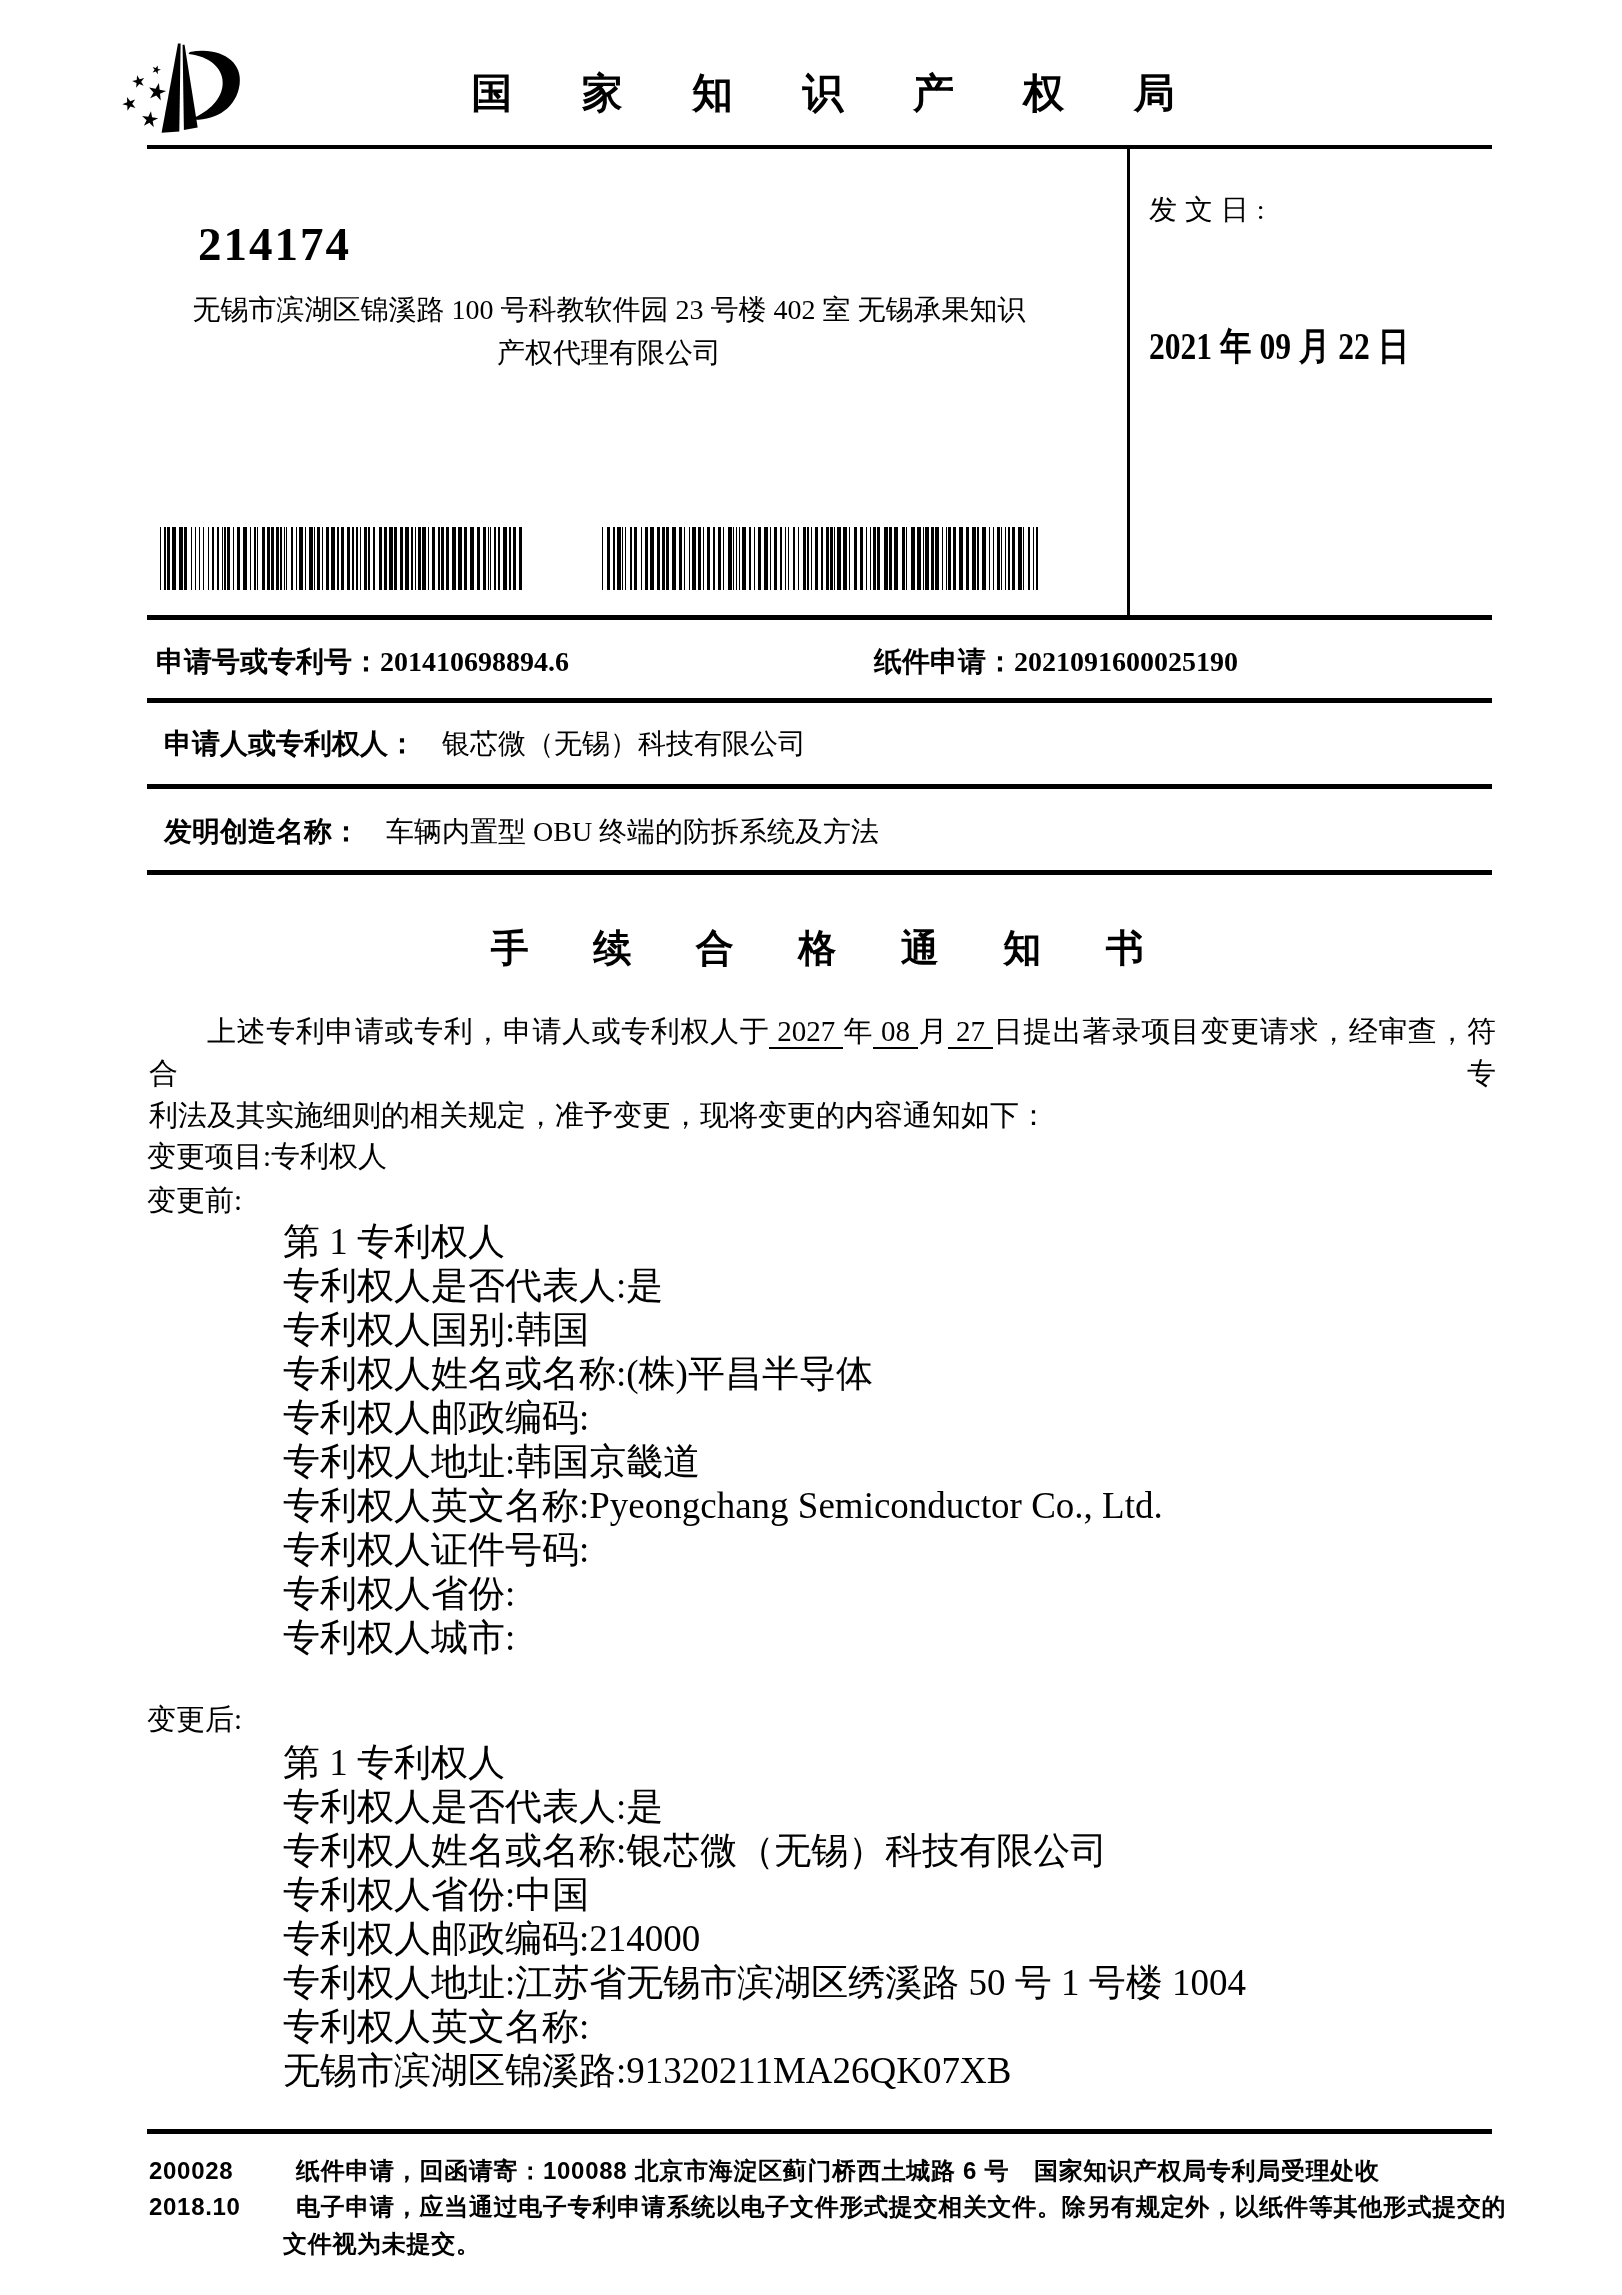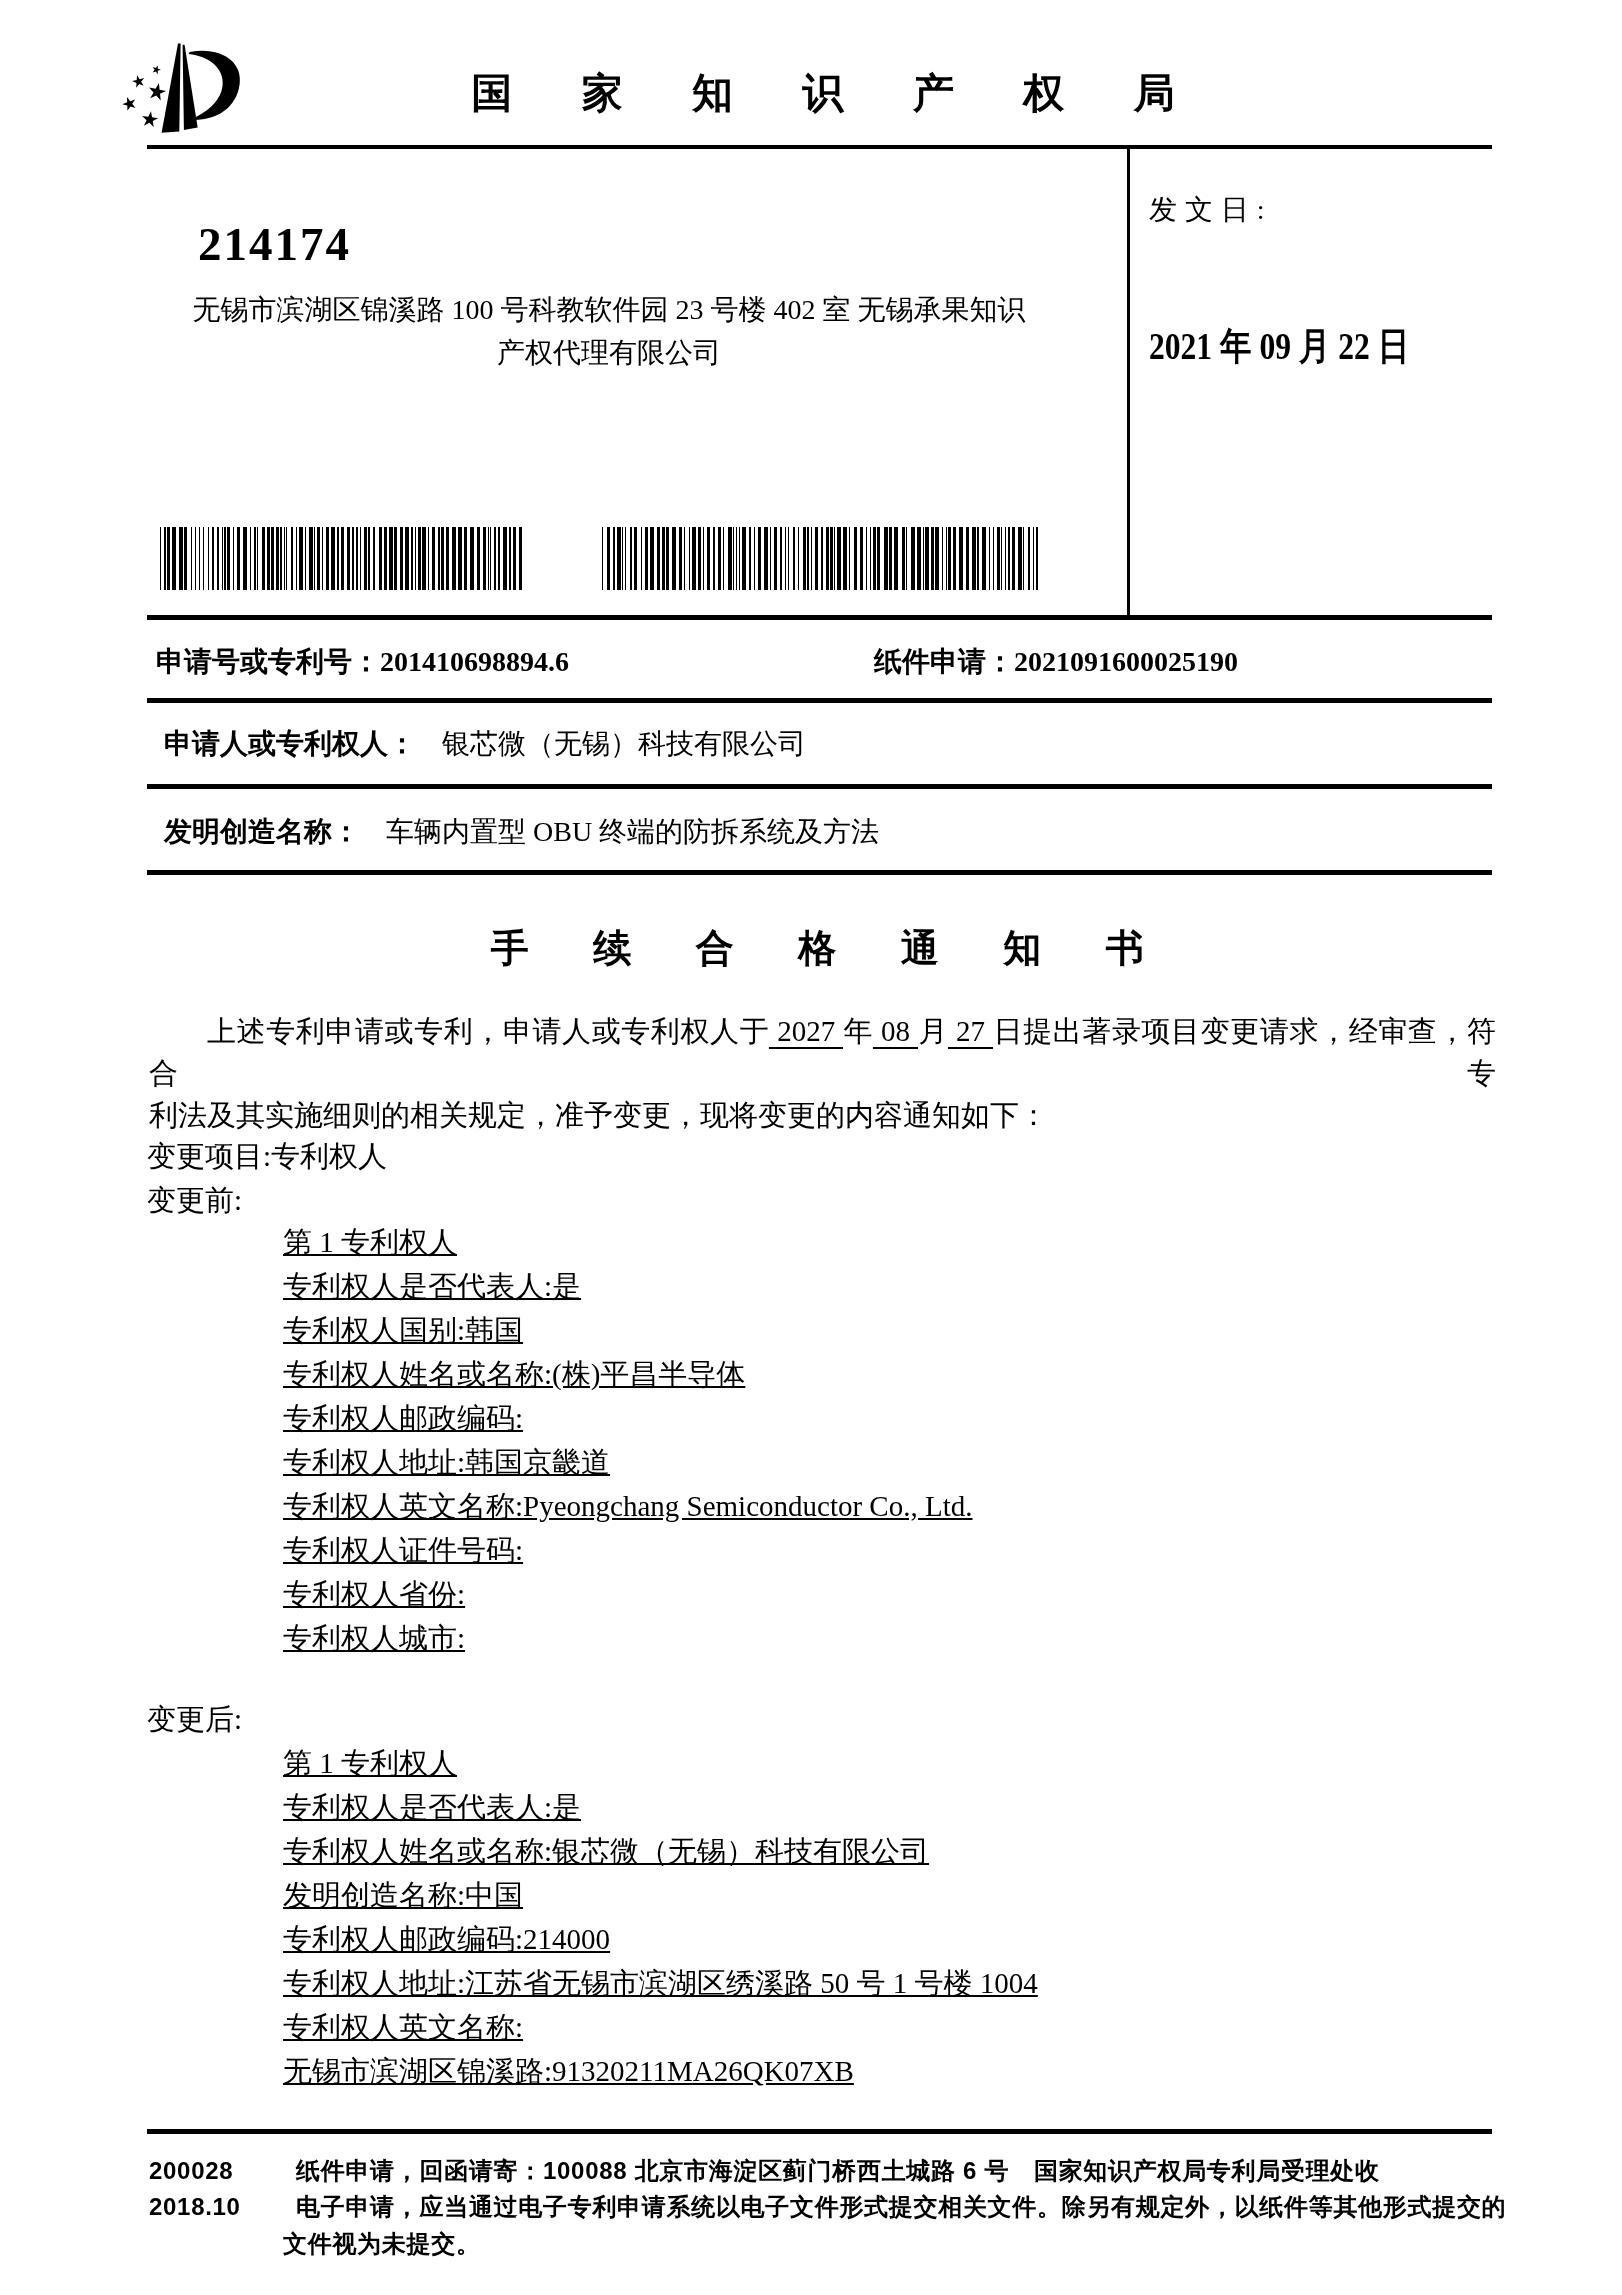--- a/index.html
+++ b/index.html
@@ -35,21 +35,21 @@
   .notice-title{
     left:19.6px; top:929px; width:1623px; text-align:center; font-weight:bold;
     font-size:38px; letter-spacing:27.5px; line-height:1; white-space:nowrap;
   }
   
   .para{left:149px; top:1010px; width:1347px; font-size:29px; line-height:42px;}
   .para-line1{text-indent:58px; text-align:justify; text-align-last:justify;}
   .u{border-bottom:2.3px solid #000; padding:0 7.9px;}
   
   .chline{position:absolute; left:147px; font-size:29px; line-height:1; white-space:nowrap;}
-  .chlist{position:absolute; left:283px; font-size:29px; line-height:44px; white-space:nowrap;text-decoration:underline;}
+  .chlist{position:absolute; left:283px; font-size:37px; line-height:44px; white-space:nowrap;}
   
   .footer-text{
     font-family:"Liberation Sans","DejaVu Sans",sans-serif; font-weight:600;
     font-size:24px; line-height:37px; letter-spacing:0.7px; white-space:nowrap;
   }
 </style>
 </head>
 <body>
 
 <div class="page">
@@ -294,21 +294,21 @@
       <div>专利权人证件号码:</div>
       <div>专利权人省份:</div>
       <div>专利权人城市:</div>
     </div>
 
   <div class="chline" style="top:1705px;">变更后:</div>
   <div class="chlist" style="top:1741px;">
       <div>第 1 专利权人</div>
       <div>专利权人是否代表人:是</div>
       <div>专利权人姓名或名称:银芯微（无锡）科技有限公司</div>
-      <div>发明创造名称:中国</div>
+      <div>专利权人省份:中国</div>
       <div>专利权人邮政编码:214000</div>
       <div>专利权人地址:江苏省无锡市滨湖区绣溪路 50 号 1 号楼 1004</div>
       <div>专利权人英文名称:</div>
       <div>无锡市滨湖区锦溪路:91320211MA26QK07XB</div>
     </div>
 
   <div class="abs footer-text" style="left:149px; top:2152px;">200028</div>
   <div class="abs footer-text" style="left:149px; top:2188px;">2018.10</div>
   <div class="abs footer-text" style="left:296px; top:2152px;">纸件申请，回函请寄：100088 北京市海淀区蓟门桥西土城路 6 号　国家知识产权局专利局受理处收</div>
   <div class="abs footer-text" style="left:296px; top:2188px;">电子申请，应当通过电子专利申请系统以电子文件形式提交相关文件。除另有规定外，以纸件等其他形式提交的</div>

